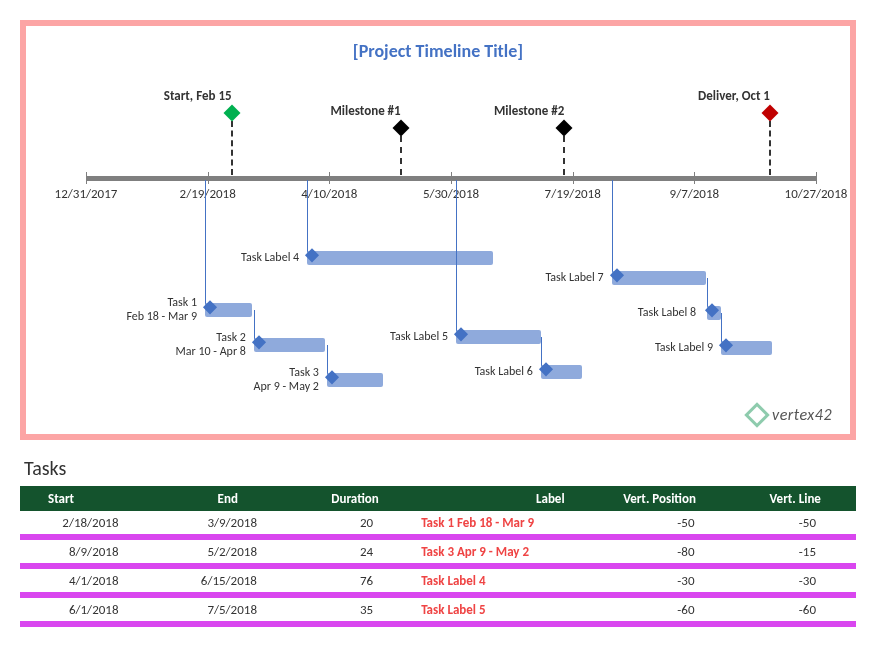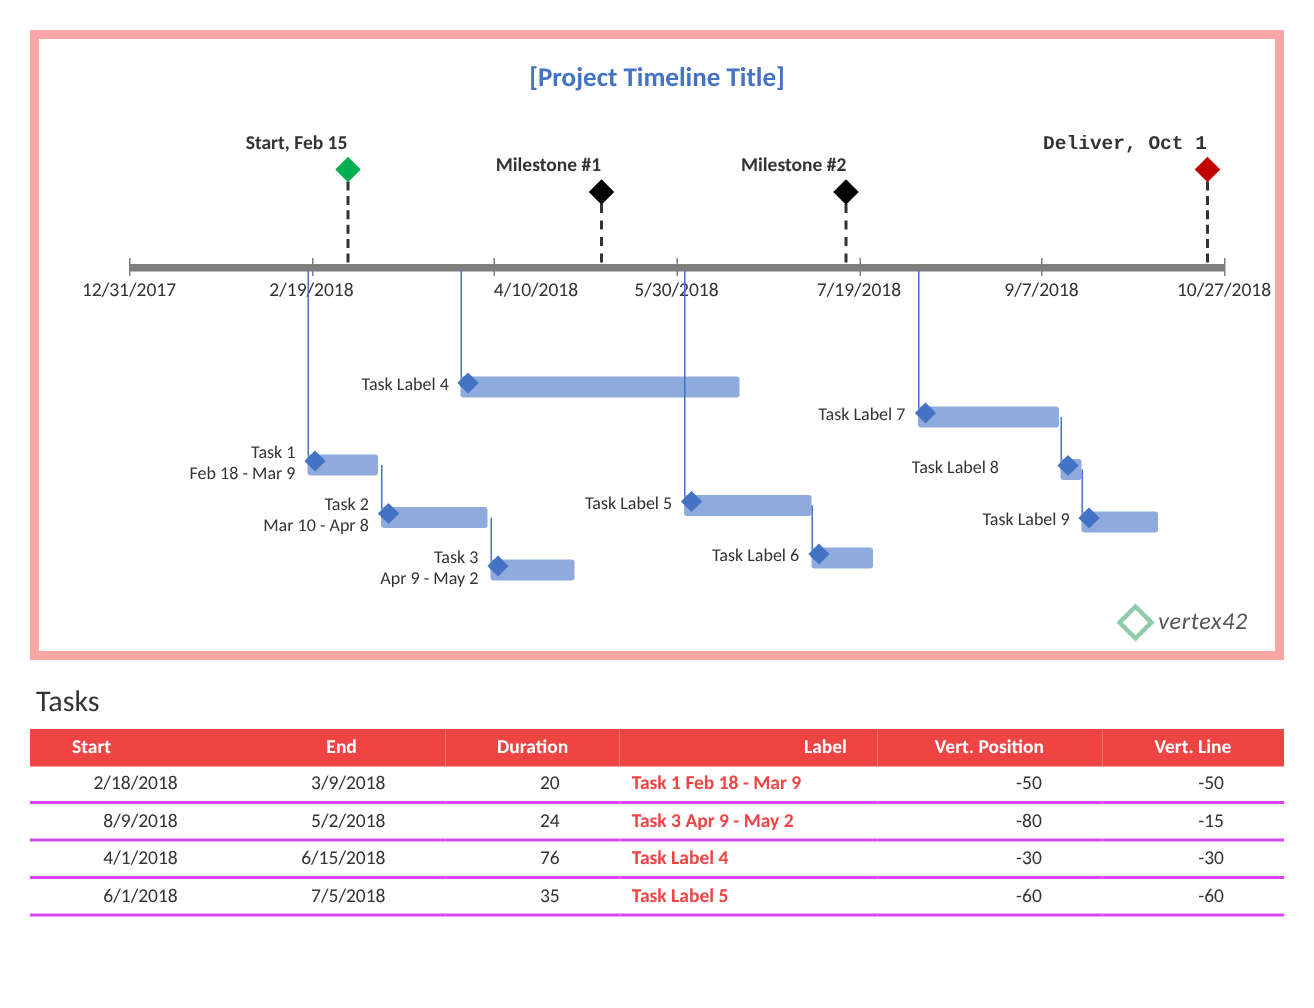--- a/index.html
+++ b/index.html
@@ -17,40 +17,40 @@
   .diamond { width: 12px; height: 12px; transform: rotate(45deg); }
   .task-leader { position: absolute; border-left: 1.5px solid #4472C4; }
   .task-bar { position: absolute; height: 14px; background: #8FAADC; border-radius: 2px; }
   .task-dot { position: absolute; width: 10px; height: 10px; background: #4472C4; transform: rotate(45deg) translate(-4px,-4px); }
   .task-label { position: absolute; font-size: 12px; text-align: right; line-height: 1.15; transform: translateY(-50%); }
   .logo { position: absolute; right: 18px; bottom: 10px; display: flex; align-items: center; gap: 6px; color: #555; font-size: 16px; letter-spacing: 0.5px; font-style: italic;}
   .logo .logo-glyph { width: 18px; height: 18px; background: #4a7; transform: rotate(45deg); opacity:.6; position:relative;}
   .logo .logo-glyph::after{content:'';position:absolute;inset:3px;background:#fff;}
   .table-title { font-size: 20px; margin: 16px 0 6px 4px; }
   table.tasks { width: 836px; border-collapse: collapse; font-size: 13px; }
-  table.tasks thead th { background: #ef4444; color: #fff; font-weight: 600; padding: 5px 20px; text-align: center; }
+  table.tasks thead th { background: #14532d; color: #fff; font-weight: 600; padding: 5px 20px; text-align: center; }
   table.tasks thead th:first-child { text-align: left; padding-left: 28px;}
   table.tasks thead th.left { text-align: right; }
-  table.tasks td { padding: 4px 8px; border-bottom: 2px solid #d946ef; text-align: center; }
+  table.tasks td { padding: 4px 8px; border-bottom: 6px solid #d946ef; text-align: center; }
   table.tasks td.right { text-align: right; padding-right: 40px;}
   table.tasks td.label { text-align: left; color: #ef4444; font-weight: 600; }
 </style>
 </head>
 <body>
 
 <div class="chart-box">
   <div class="chart-title">[Project Timeline Title]</div>
   <div class="plot" id="plot">
     <div class="axis-line"></div>
   <div class="tick" style="left: 0px;"></div>
       <div class="tick-label" style="left: 0px;">12/31/2017</div>
       <div class="tick" style="left: 121.667px;"></div>
       <div class="tick-label" style="left: 121.667px;">2/19/2018</div>
       <div class="tick" style="left: 243.333px;"></div>
-      <div class="tick-label" style="left: 243.333px; margin-left: 28px;">4/10/2018</div>
+      <div class="tick-label" style="left: 243.333px;">4/10/2018</div>
       <div class="tick" style="left: 365px;"></div>
       <div class="tick-label" style="left: 365px;">5/30/2018</div>
       <div class="tick" style="left: 486.667px;"></div>
       <div class="tick-label" style="left: 486.667px;">7/19/2018</div>
       <div class="tick" style="left: 608.333px;"></div>
       <div class="tick-label" style="left: 608.333px;">9/7/2018</div>
       <div class="tick" style="left: 730px;"></div>
       <div class="tick-label" style="left: 730px;">10/27/2018</div>
       <div class="milestone" style="left: 111.69px; top: -88px;">
         <div class="m-label">Start, Feb 15</div>
@@ -60,21 +60,21 @@
       <div class="milestone" style="left: 279.59px; top: -73px;">
         <div class="m-label">Milestone #1</div>
         <div class="m-marker diamond" style="background: rgb(0, 0, 0);"></div>
         <div class="m-dash" style="height: 39px;"></div>
       </div>
       <div class="milestone" style="left: 443.11px; top: -73px;">
         <div class="m-label">Milestone #2</div>
         <div class="m-marker diamond" style="background: rgb(0, 0, 0);"></div>
         <div class="m-dash" style="height: 39px;"></div>
       </div>
-      <div class="milestone" style="left: 664px; top: -88px; font-family: Liberation Mono, monospace;">
+      <div class="milestone" style="left: 648px; top: -88px;">
         <div class="m-label">Deliver, Oct 1</div>
         <div class="m-marker diamond" style="background: rgb(192, 0, 0);"></div>
         <div class="m-dash" style="height: 54px;"></div>
       </div>
       <div class="task-leader" style="left: 221.19px; top: 4px; height: 78px;"></div>
       <div class="task-bar" style="left: 221.19px; top: 75px; width: 185.42px;"></div>
       <div class="task-dot" style="left: 221.19px; top: 80px;"></div>
       <div class="task-label" style="left: 213.19px; top: 82px; width: 130px; margin-left: -130px;">
         <div>Task Label 4</div>
       </div>
@@ -113,21 +113,21 @@
       </div>
       <div class="task-leader" style="left: 525.6px; top: 4px; height: 98px;"></div>
       <div class="task-bar" style="left: 525.6px; top: 95px; width: 94.9px;"></div>
       <div class="task-dot" style="left: 525.6px; top: 100px;"></div>
       <div class="task-label" style="left: 517.6px; top: 102px; width: 130px; margin-left: -130px;">
         <div>Task Label 7</div>
       </div>
       <div class="task-leader" style="left: 620.5px; top: 102px; height: 35px;"></div>
       <div class="task-bar" style="left: 620.5px; top: 130px; width: 14.6px;"></div>
       <div class="task-dot" style="left: 620.5px; top: 135px;"></div>
-      <div class="task-label" style="left: 580px; top: 137px; width: 130px; margin-left: -130px;">
+      <div class="task-label" style="left: 610px; top: 137px; width: 130px; margin-left: -130px;">
         <div>Task Label 8</div>
       </div>
       <div class="task-leader" style="left: 635.1px; top: 137px; height: 35px;"></div>
       <div class="task-bar" style="left: 635.1px; top: 165px; width: 51.1px;"></div>
       <div class="task-dot" style="left: 635.1px; top: 170px;"></div>
       <div class="task-label" style="left: 627.1px; top: 172px; width: 130px; margin-left: -130px;">
         <div>Task Label 9</div>
       </div>
     </div>
   <div class="logo">

